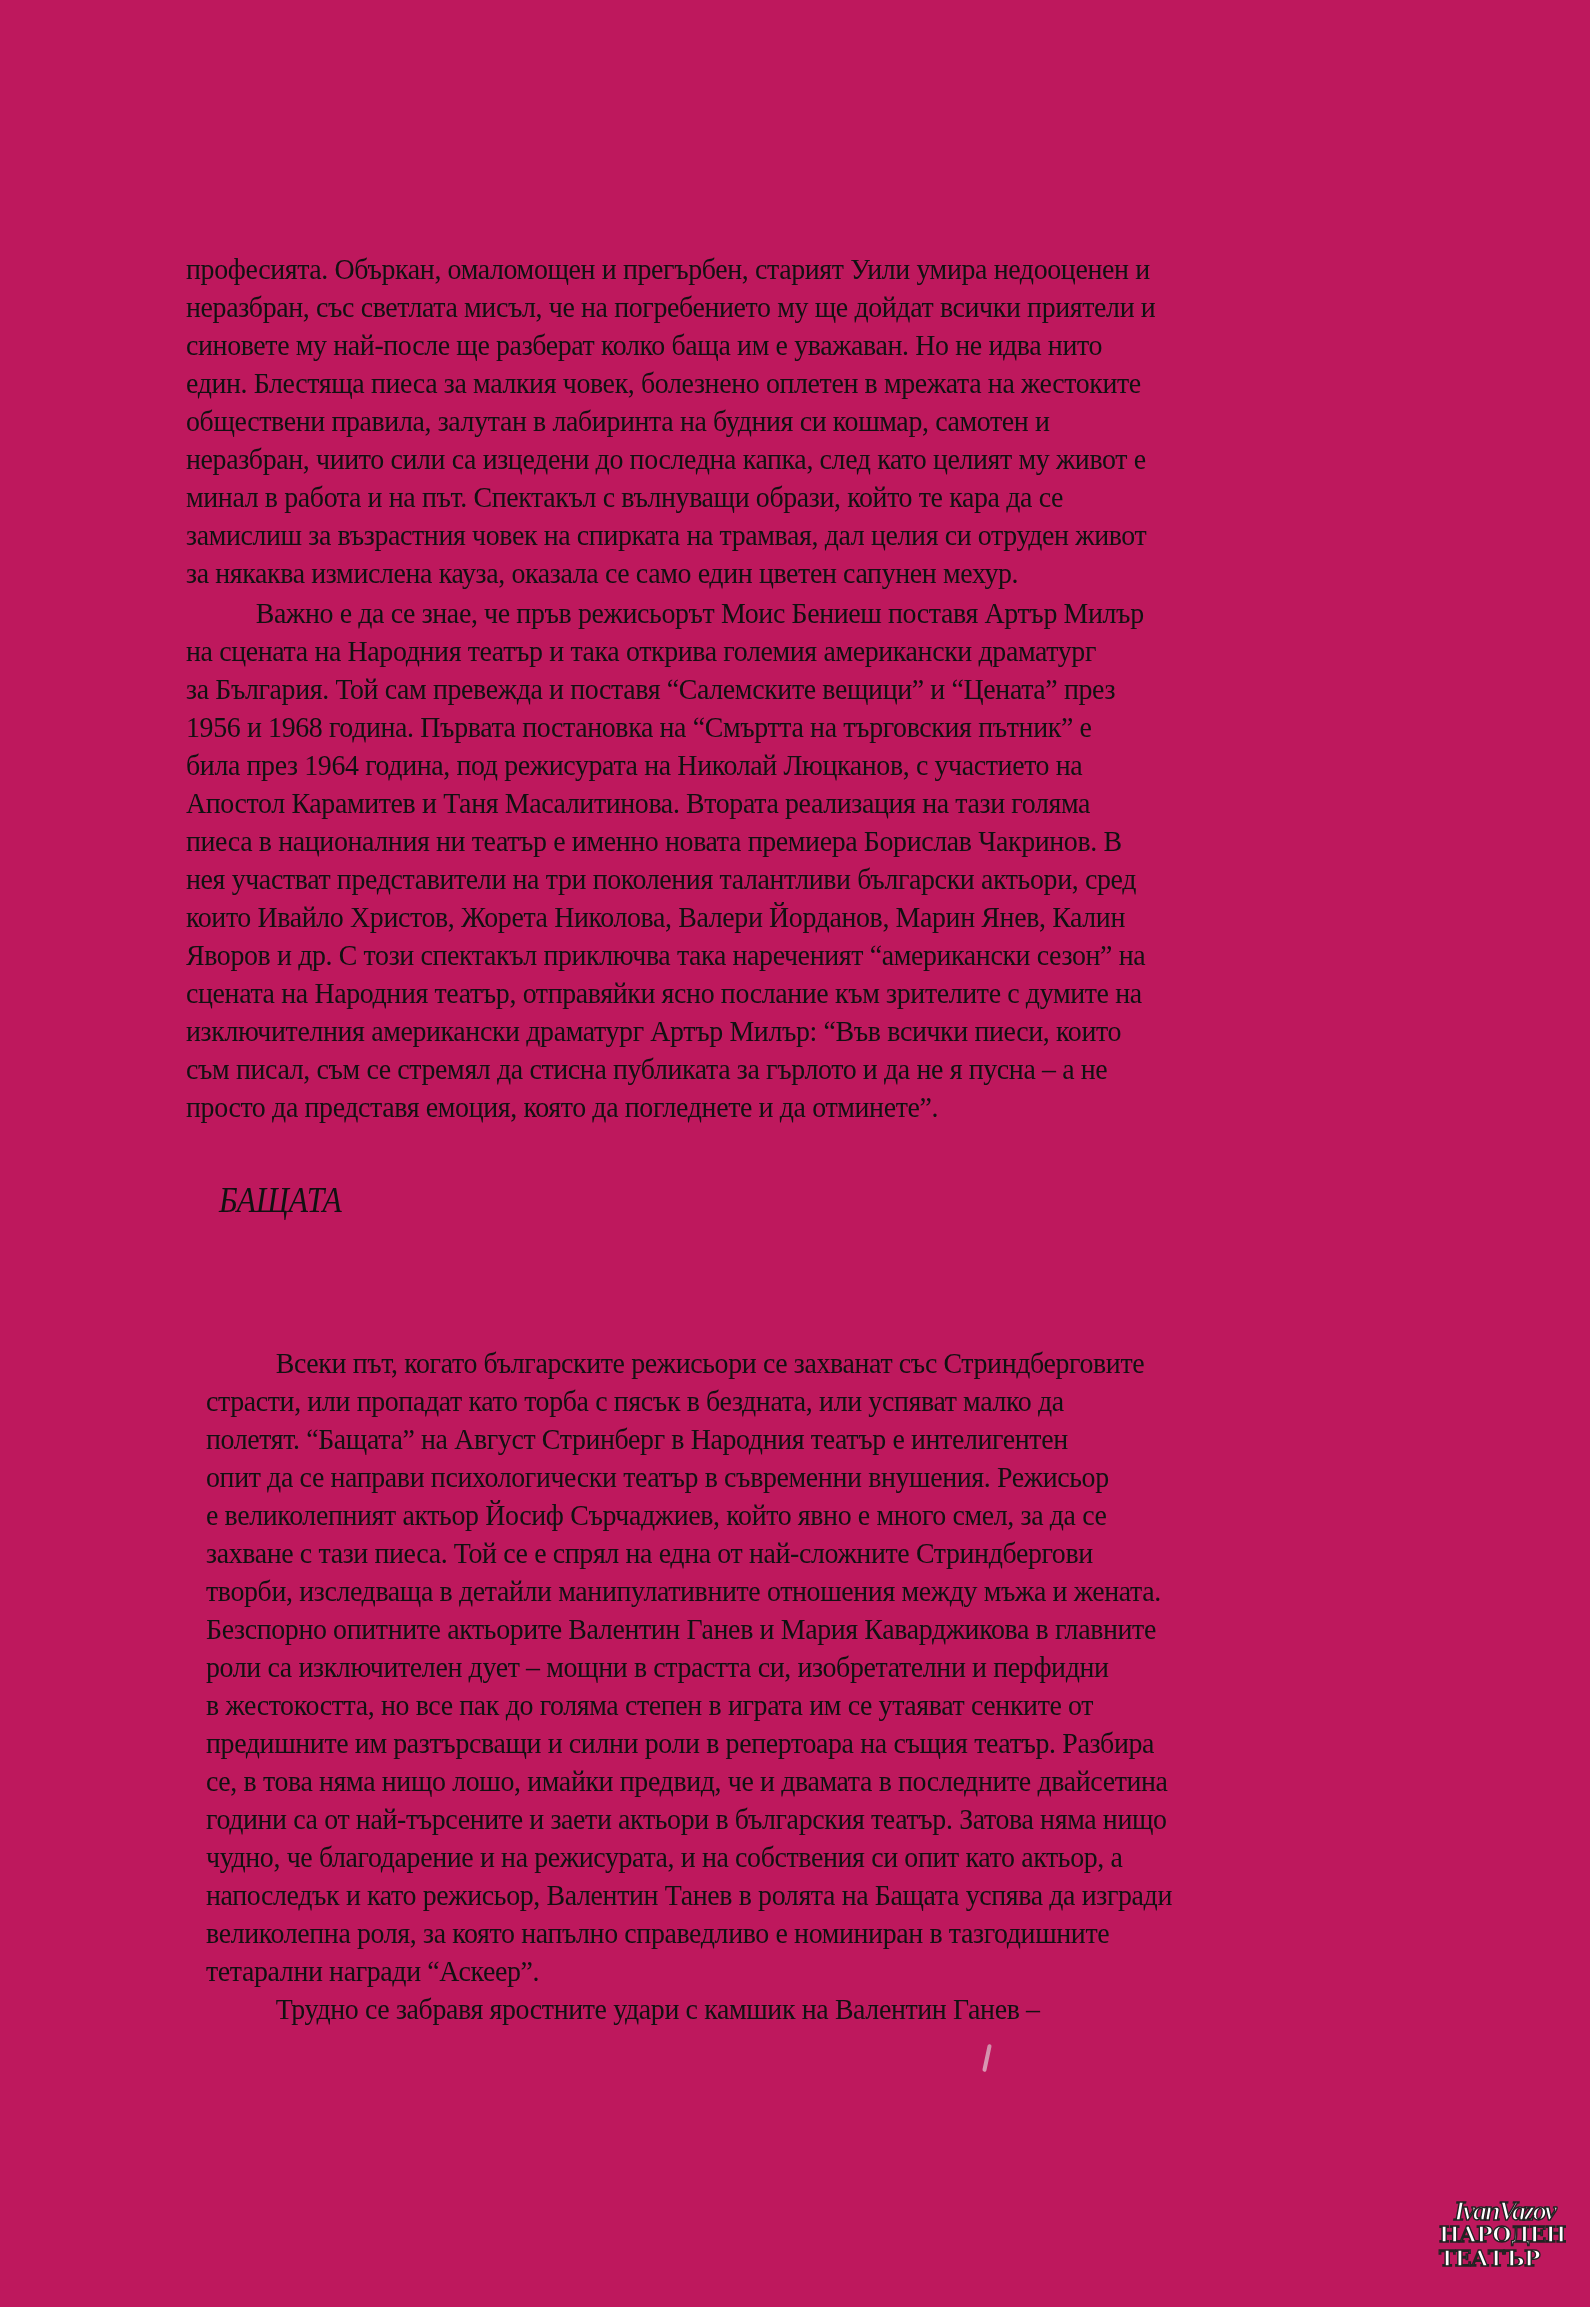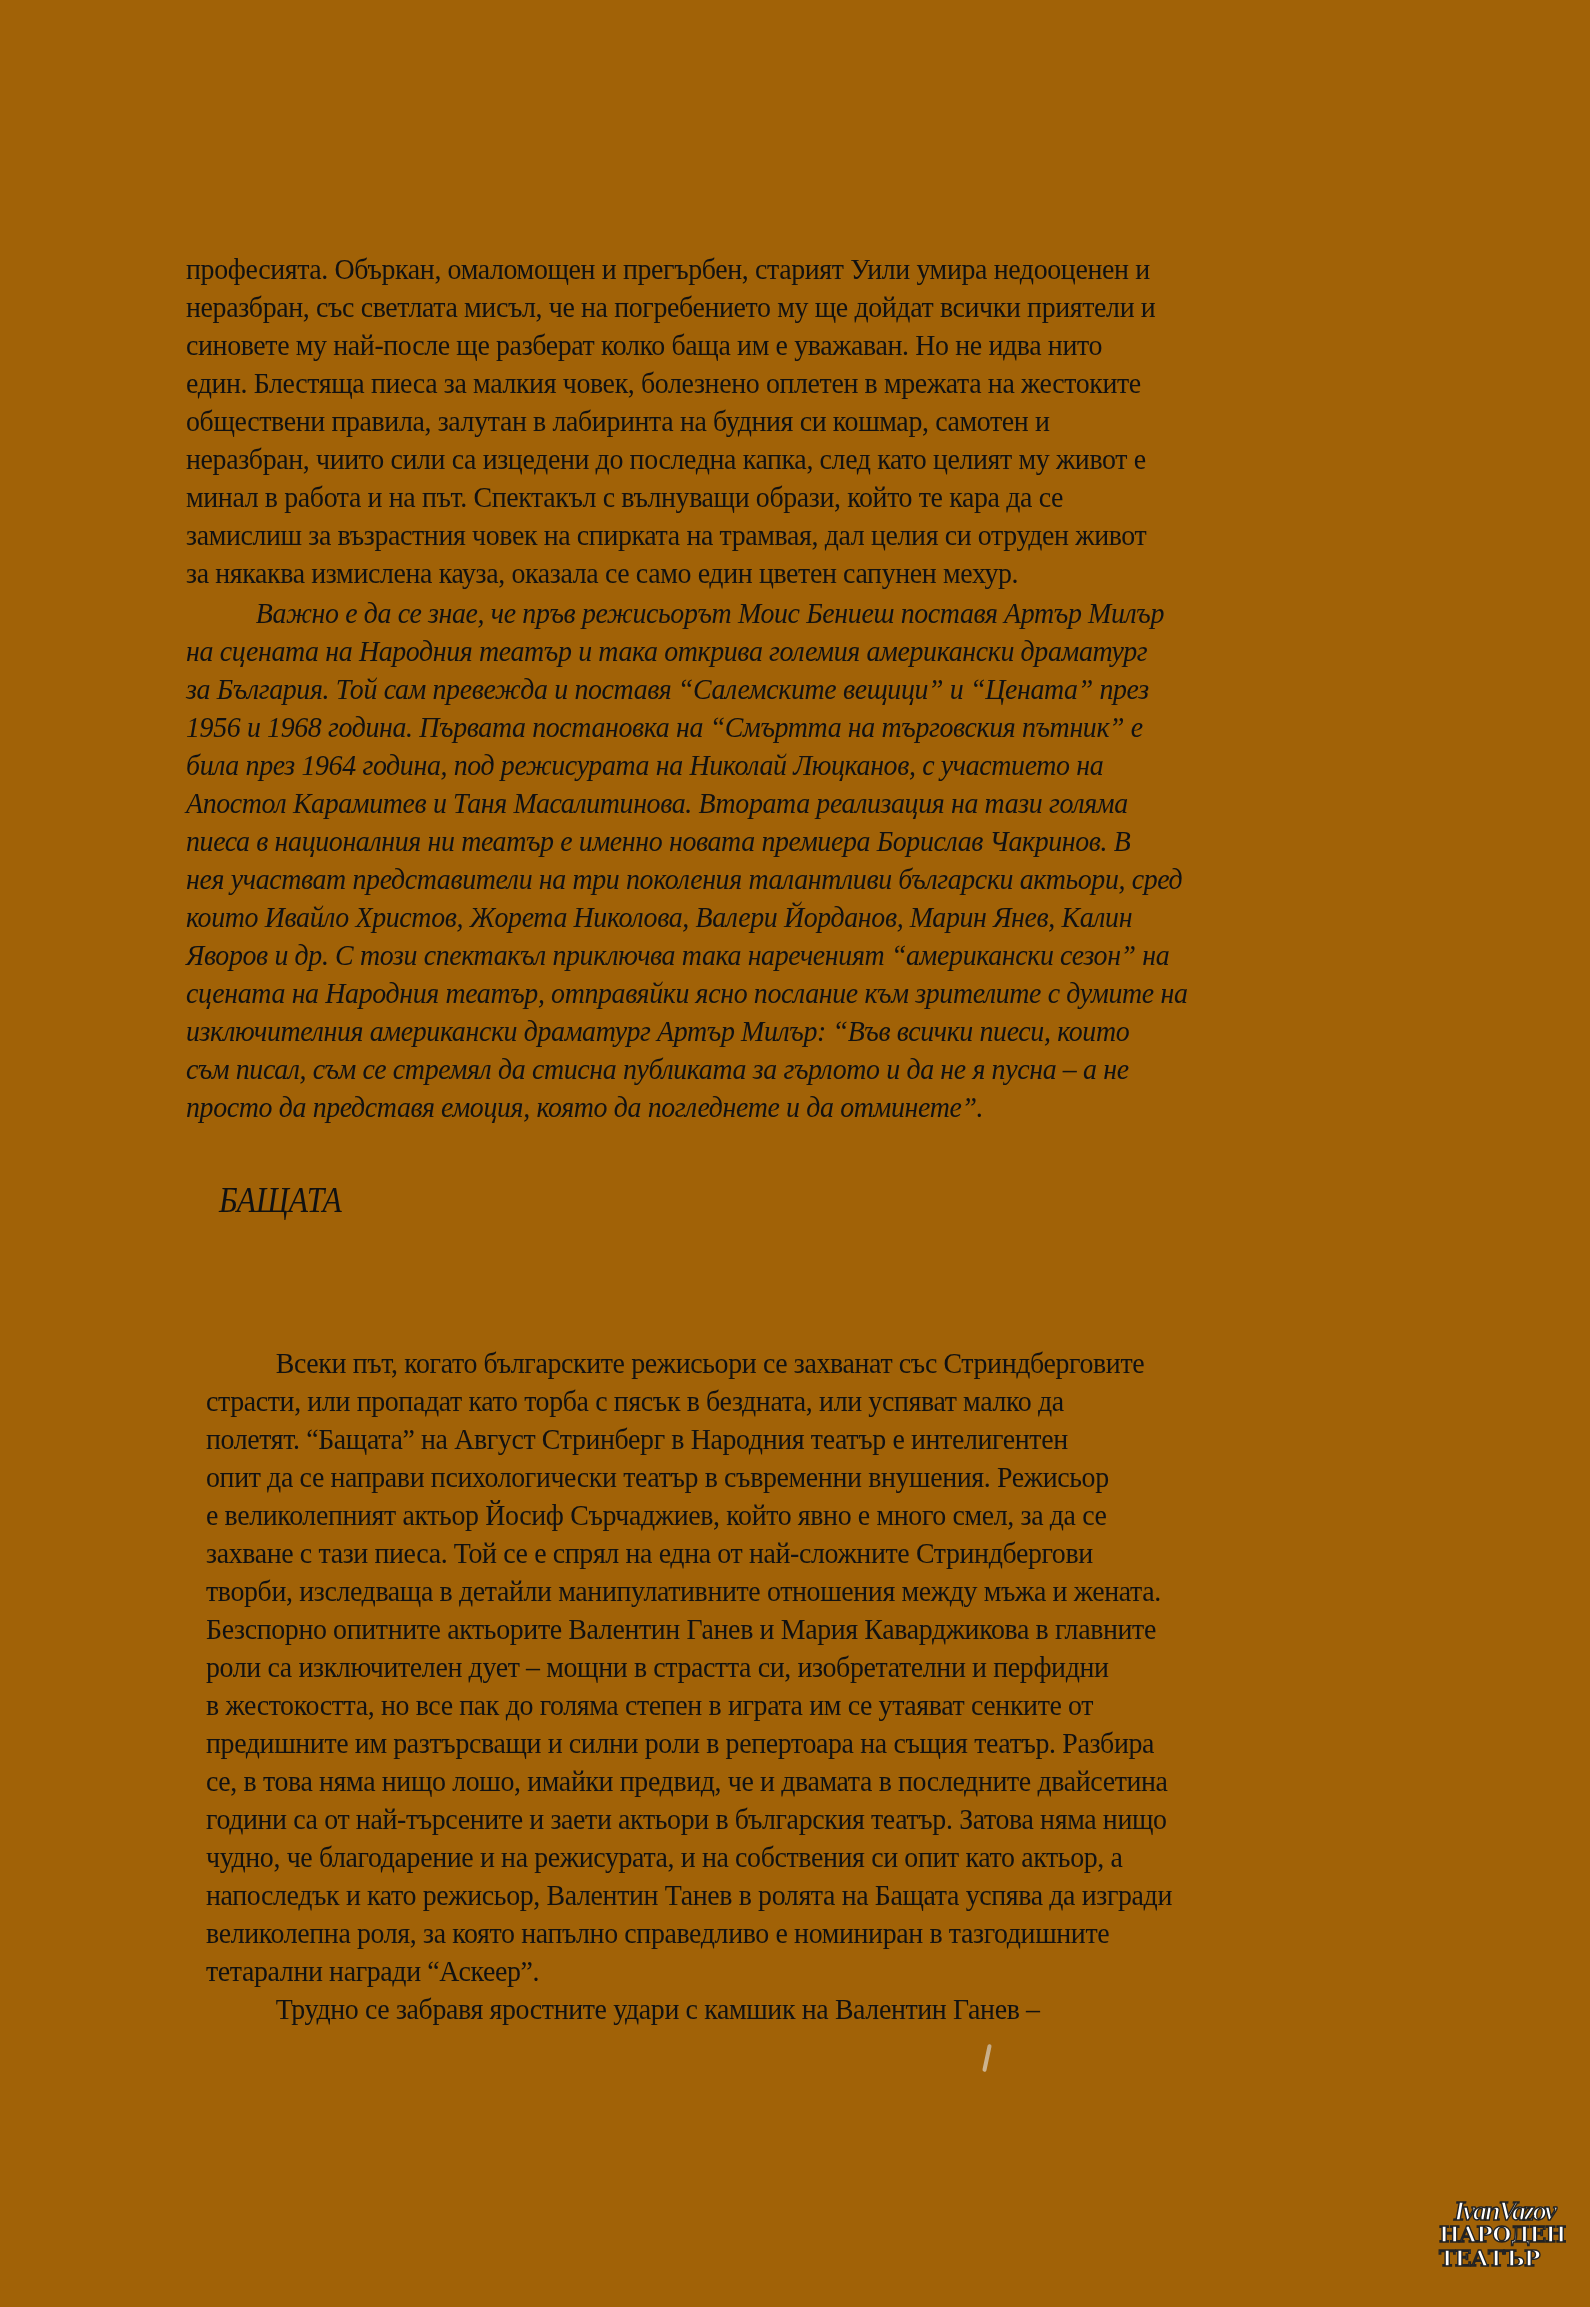--- a/index.html
+++ b/index.html
@@ -1,17 +1,17 @@
 <!DOCTYPE html>
 <html style="font-size:11px"><head>
 <meta charset="utf-8">
 <style>
   html, body { margin: 0; padding: 0; background: #ffffff; }
   body { width: 1591px; height: 2307px; position: relative; overflow: hidden; }
-  .page { position: absolute; left: 0; top: 0; width: 1591px; height: 2307px; background: #a16207; }
+  .page { position: absolute; left: 0; top: 0; width: 1591px; height: 2307px; background: #be185d; }
   .block { position: absolute; left: 186px; width: 1159px; }
   .line {
     font-family: "Liberation Serif", "DejaVu Serif", serif;
     font-size: 30px;
     line-height: 38px;
     height: 38px;
     color: #111111;
     white-space: nowrap;
     letter-spacing: -0.4px;
     transform: scaleX(0.93);
@@ -56,21 +56,21 @@
     <div class="line">неразбран, със светлата мисъл, че на погребението му ще дойдат всички приятели и</div>
     <div class="line">синовете му най-после ще разберат колко баща им е уважаван. Но не идва нито</div>
     <div class="line">един. Блестяща пиеса за малкия човек, болезнено оплетен в мрежата на жестоките</div>
     <div class="line">обществени правила, залутан в лабиринта на будния си кошмар, самотен и</div>
     <div class="line">неразбран, чиито сили са изцедени до последна капка, след като целият му живот е</div>
     <div class="line">минал в работа и на път. Спектакъл с вълнуващи образи, който те кара да се</div>
     <div class="line">замислиш за възрастния човек на спирката на трамвая, дал целия си отруден живот</div>
     <div class="line">за някаква измислена кауза, оказала се само един цветен сапунен мехур.</div>
   </div>
 
-  <div class="block" style="top:594px;font-style:italic;">
+  <div class="block" style="top:594px;">
     <div class="line indent">Важно е да се знае, че пръв режисьорът Моис Бениеш поставя Артър Милър</div>
     <div class="line">на сцената на Народния театър и така открива големия американски драматург</div>
     <div class="line">за България. Той сам превежда и поставя “Салемските вещици” и “Цената” през</div>
     <div class="line">1956 и 1968 година. Първата постановка на “Смъртта на търговския пътник” е</div>
     <div class="line">била през 1964 година, под режисурата на Николай Люцканов, с участието на</div>
     <div class="line">Апостол Карамитев и Таня Масалитинова. Втората реализация на тази голяма</div>
     <div class="line">пиеса в националния ни театър е именно новата премиера Борислав Чакринов. В</div>
     <div class="line">нея участват представители на три поколения талантливи български актьори, сред</div>
     <div class="line">които Ивайло Христов, Жорета Николова, Валери Йорданов, Марин Янев, Калин</div>
     <div class="line">Яворов и др. С този спектакъл приключва така нареченият “американски сезон” на</div>

